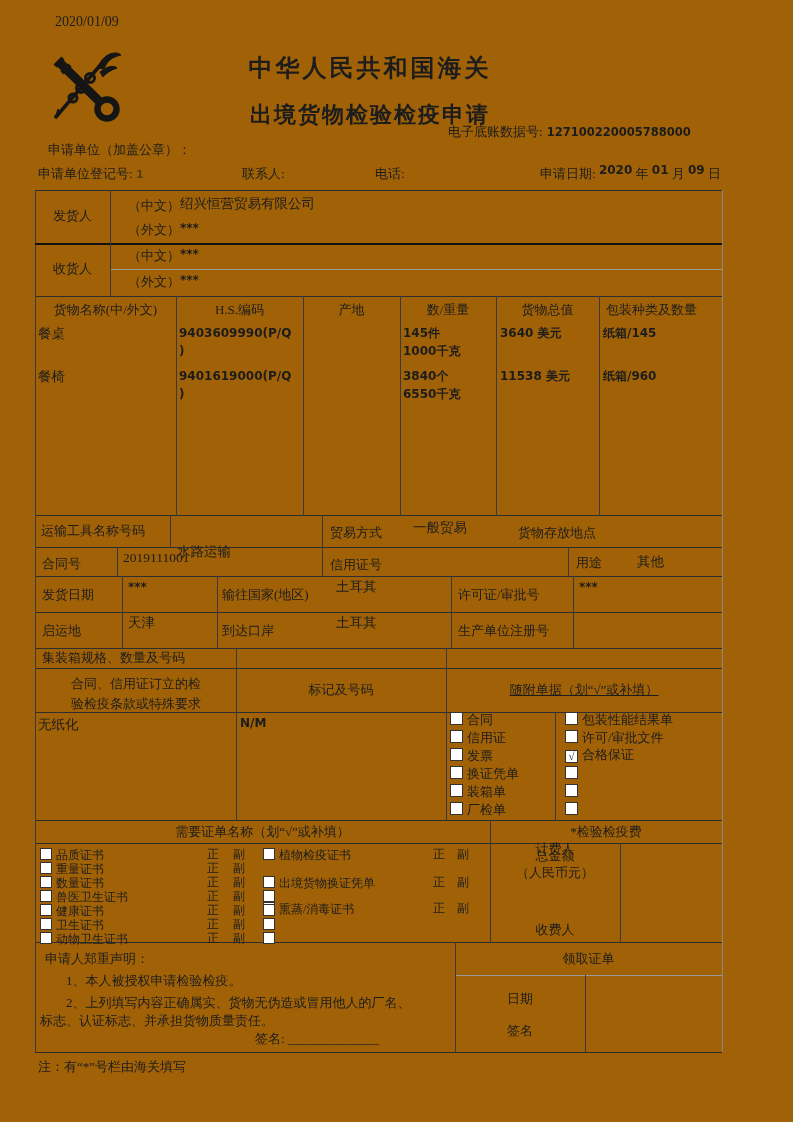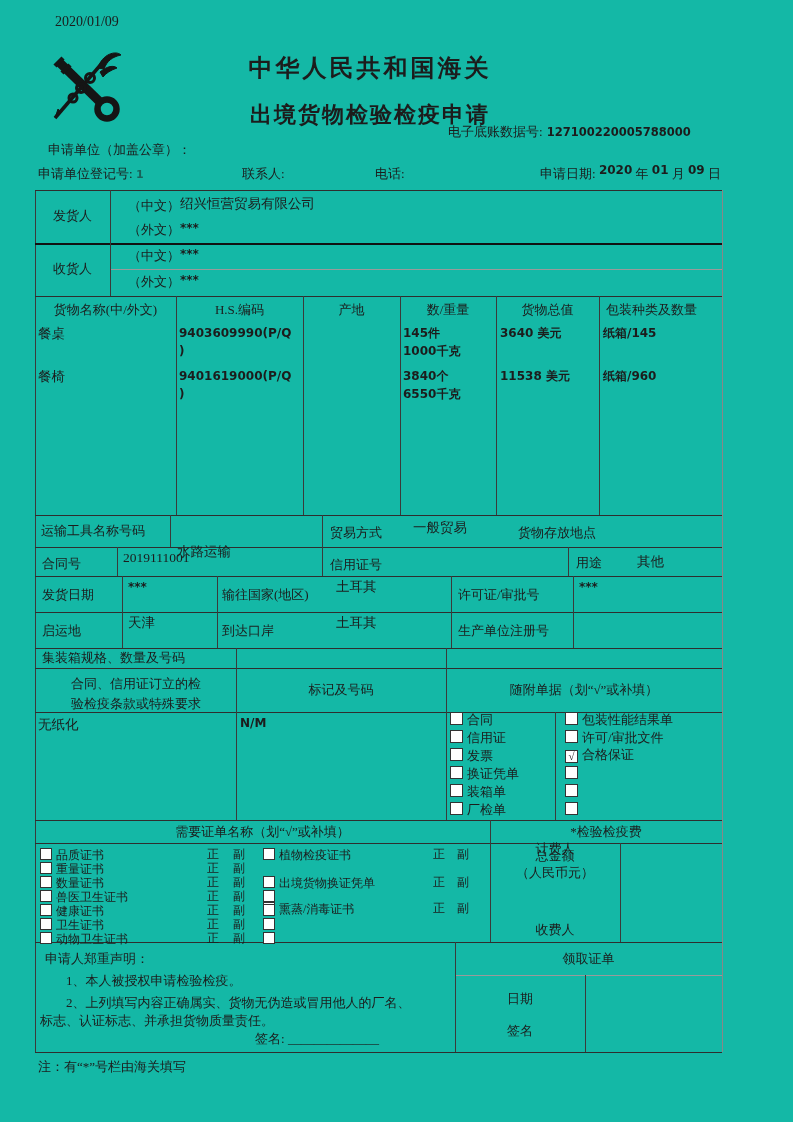--- a/index.html
+++ b/index.html
@@ -1,16 +1,16 @@
 <!DOCTYPE html>
 <html><head>
 <meta charset="utf-8">
 <style>
   html,body{margin:0;padding:0;background:#fff;}
-  .page{position:relative;width:793px;height:1122px;background:#14b8a6;overflow:hidden;
+  .page{position:relative;width:793px;height:1122px;background:#a16207;overflow:hidden;
         font-family:"Liberation Serif","DejaVu Serif",serif;color:#1c1c1c;}
   .abs{position:absolute;}
   .hl{position:absolute;height:1px;background:#2e2e2e;}
   .hl.heavy{height:2px;background:#111;}
   .hl.light{background:#9a9a9a;}
   .vl{position:absolute;width:1px;background:#3a3a3a;}
   .t13{font-size:13px;line-height:1.15;}
   .t12{font-size:12px;line-height:1.15;}
   .ctr{text-align:center;}
   .title1{font-size:24px;font-weight:700;letter-spacing:3px;}
@@ -179,21 +179,21 @@
   <div class="abs valser" style="left:336px;top:614px;">土耳其</div>
   <div class="abs t13" style="left:458px;top:624px;">生产单位注册号</div>
 
   <div class="abs t13" style="left:42px;top:651px;">集装箱规格、数量及号码</div>
 
   <div class="abs t13 ctr" style="left:40px;top:674px;width:192px;line-height:20px;">
     <div>合同、信用证订立的检</div>
     <div>验检疫条款或特殊要求</div>
   </div>
   <div class="abs t13 ctr" style="left:236px;top:683px;width:210px;">标记及号码</div>
-  <div class="abs t13 ctr" style="left:446px;top:683px;width:276px;">随附单据（划“√”或补填）</div>
+  <div class="abs t13 ctr" style="left:446px;top:683px;width:276px;text-decoration:underline;">随附单据（划“√”或补填）</div>
 
   <div class="abs valser" style="left:38px;top:716px;">无纸化</div>
   <div class="abs val" style="left:240px;top:716px;text-align:right;">N/M</div>
 
   <div class="abs t13" style="left:450px;top:712px;"><span class="cb"><i></i></span><span>合同</span></div>
   <div class="abs t13" style="left:450px;top:730px;"><span class="cb"><i></i></span><span>信用证</span></div>
   <div class="abs t13" style="left:450px;top:748px;"><span class="cb"><i></i></span><span>发票</span></div>
   <div class="abs t13" style="left:450px;top:766px;"><span class="cb"><i></i></span><span>换证凭单</span></div>
   <div class="abs t13" style="left:450px;top:784px;"><span class="cb"><i></i></span><span>装箱单</span></div>
   <div class="abs t13" style="left:450px;top:802px;"><span class="cb"><i></i></span><span>厂检单</span></div>

